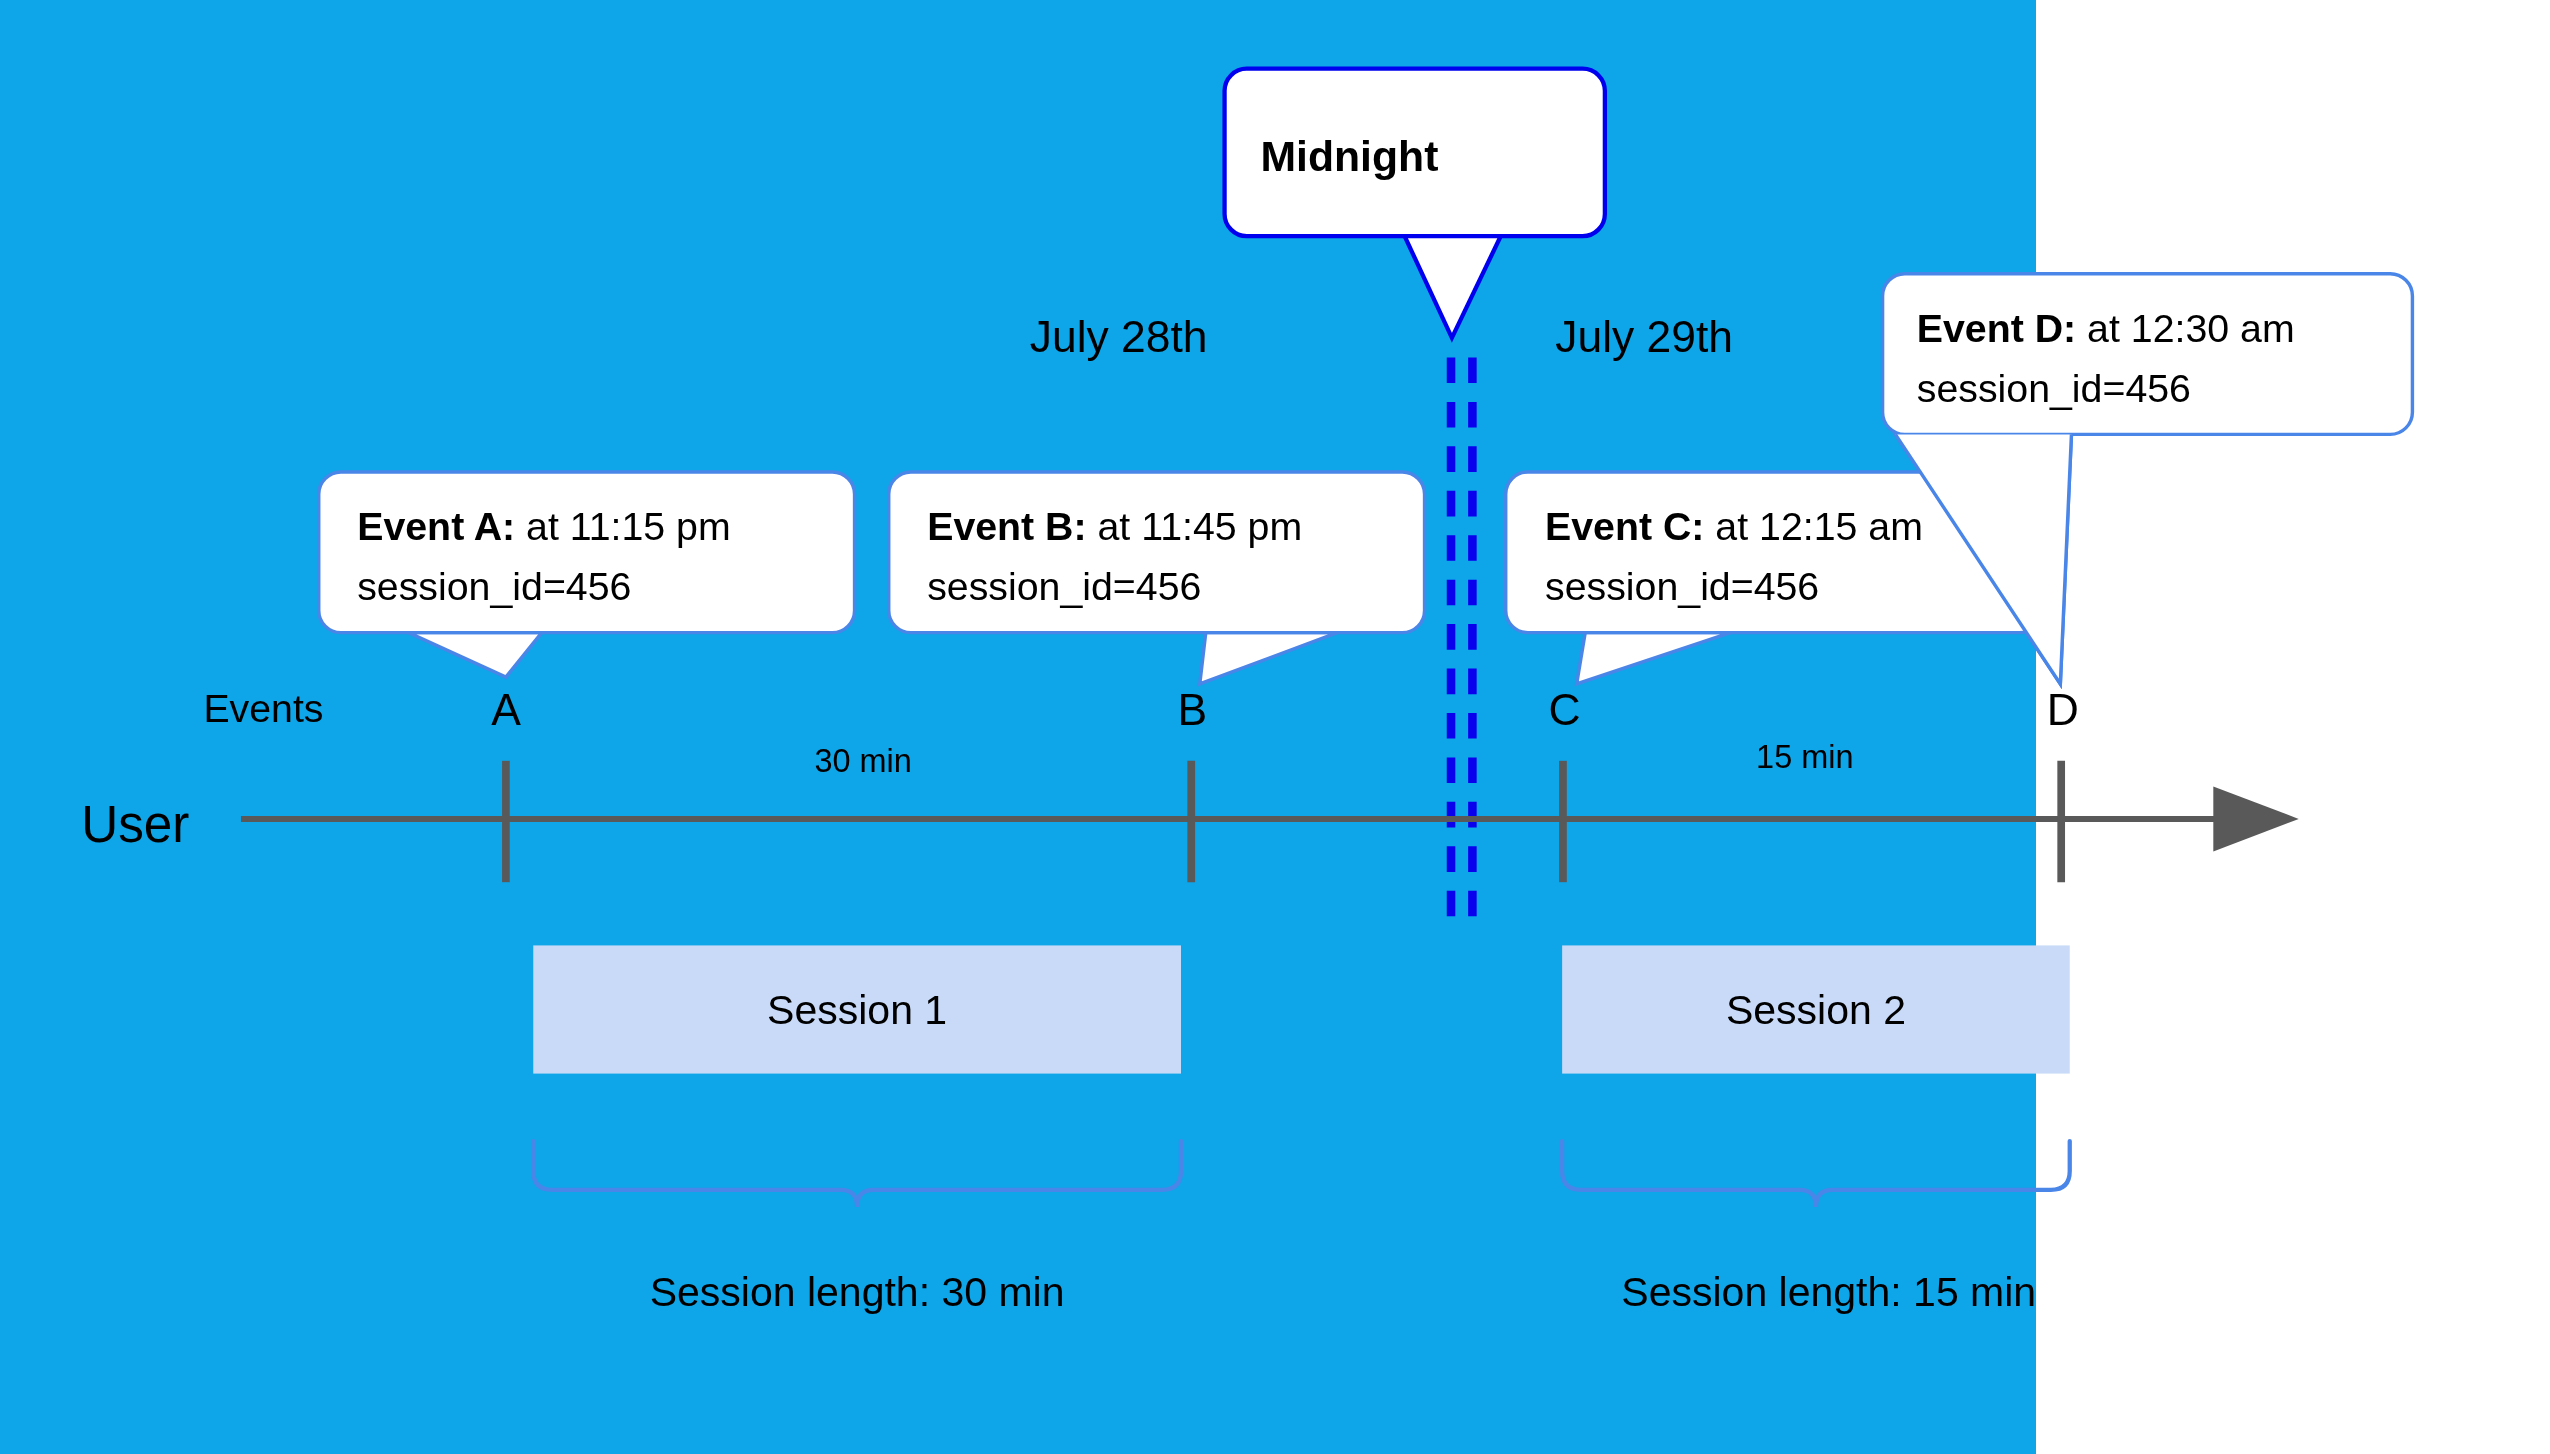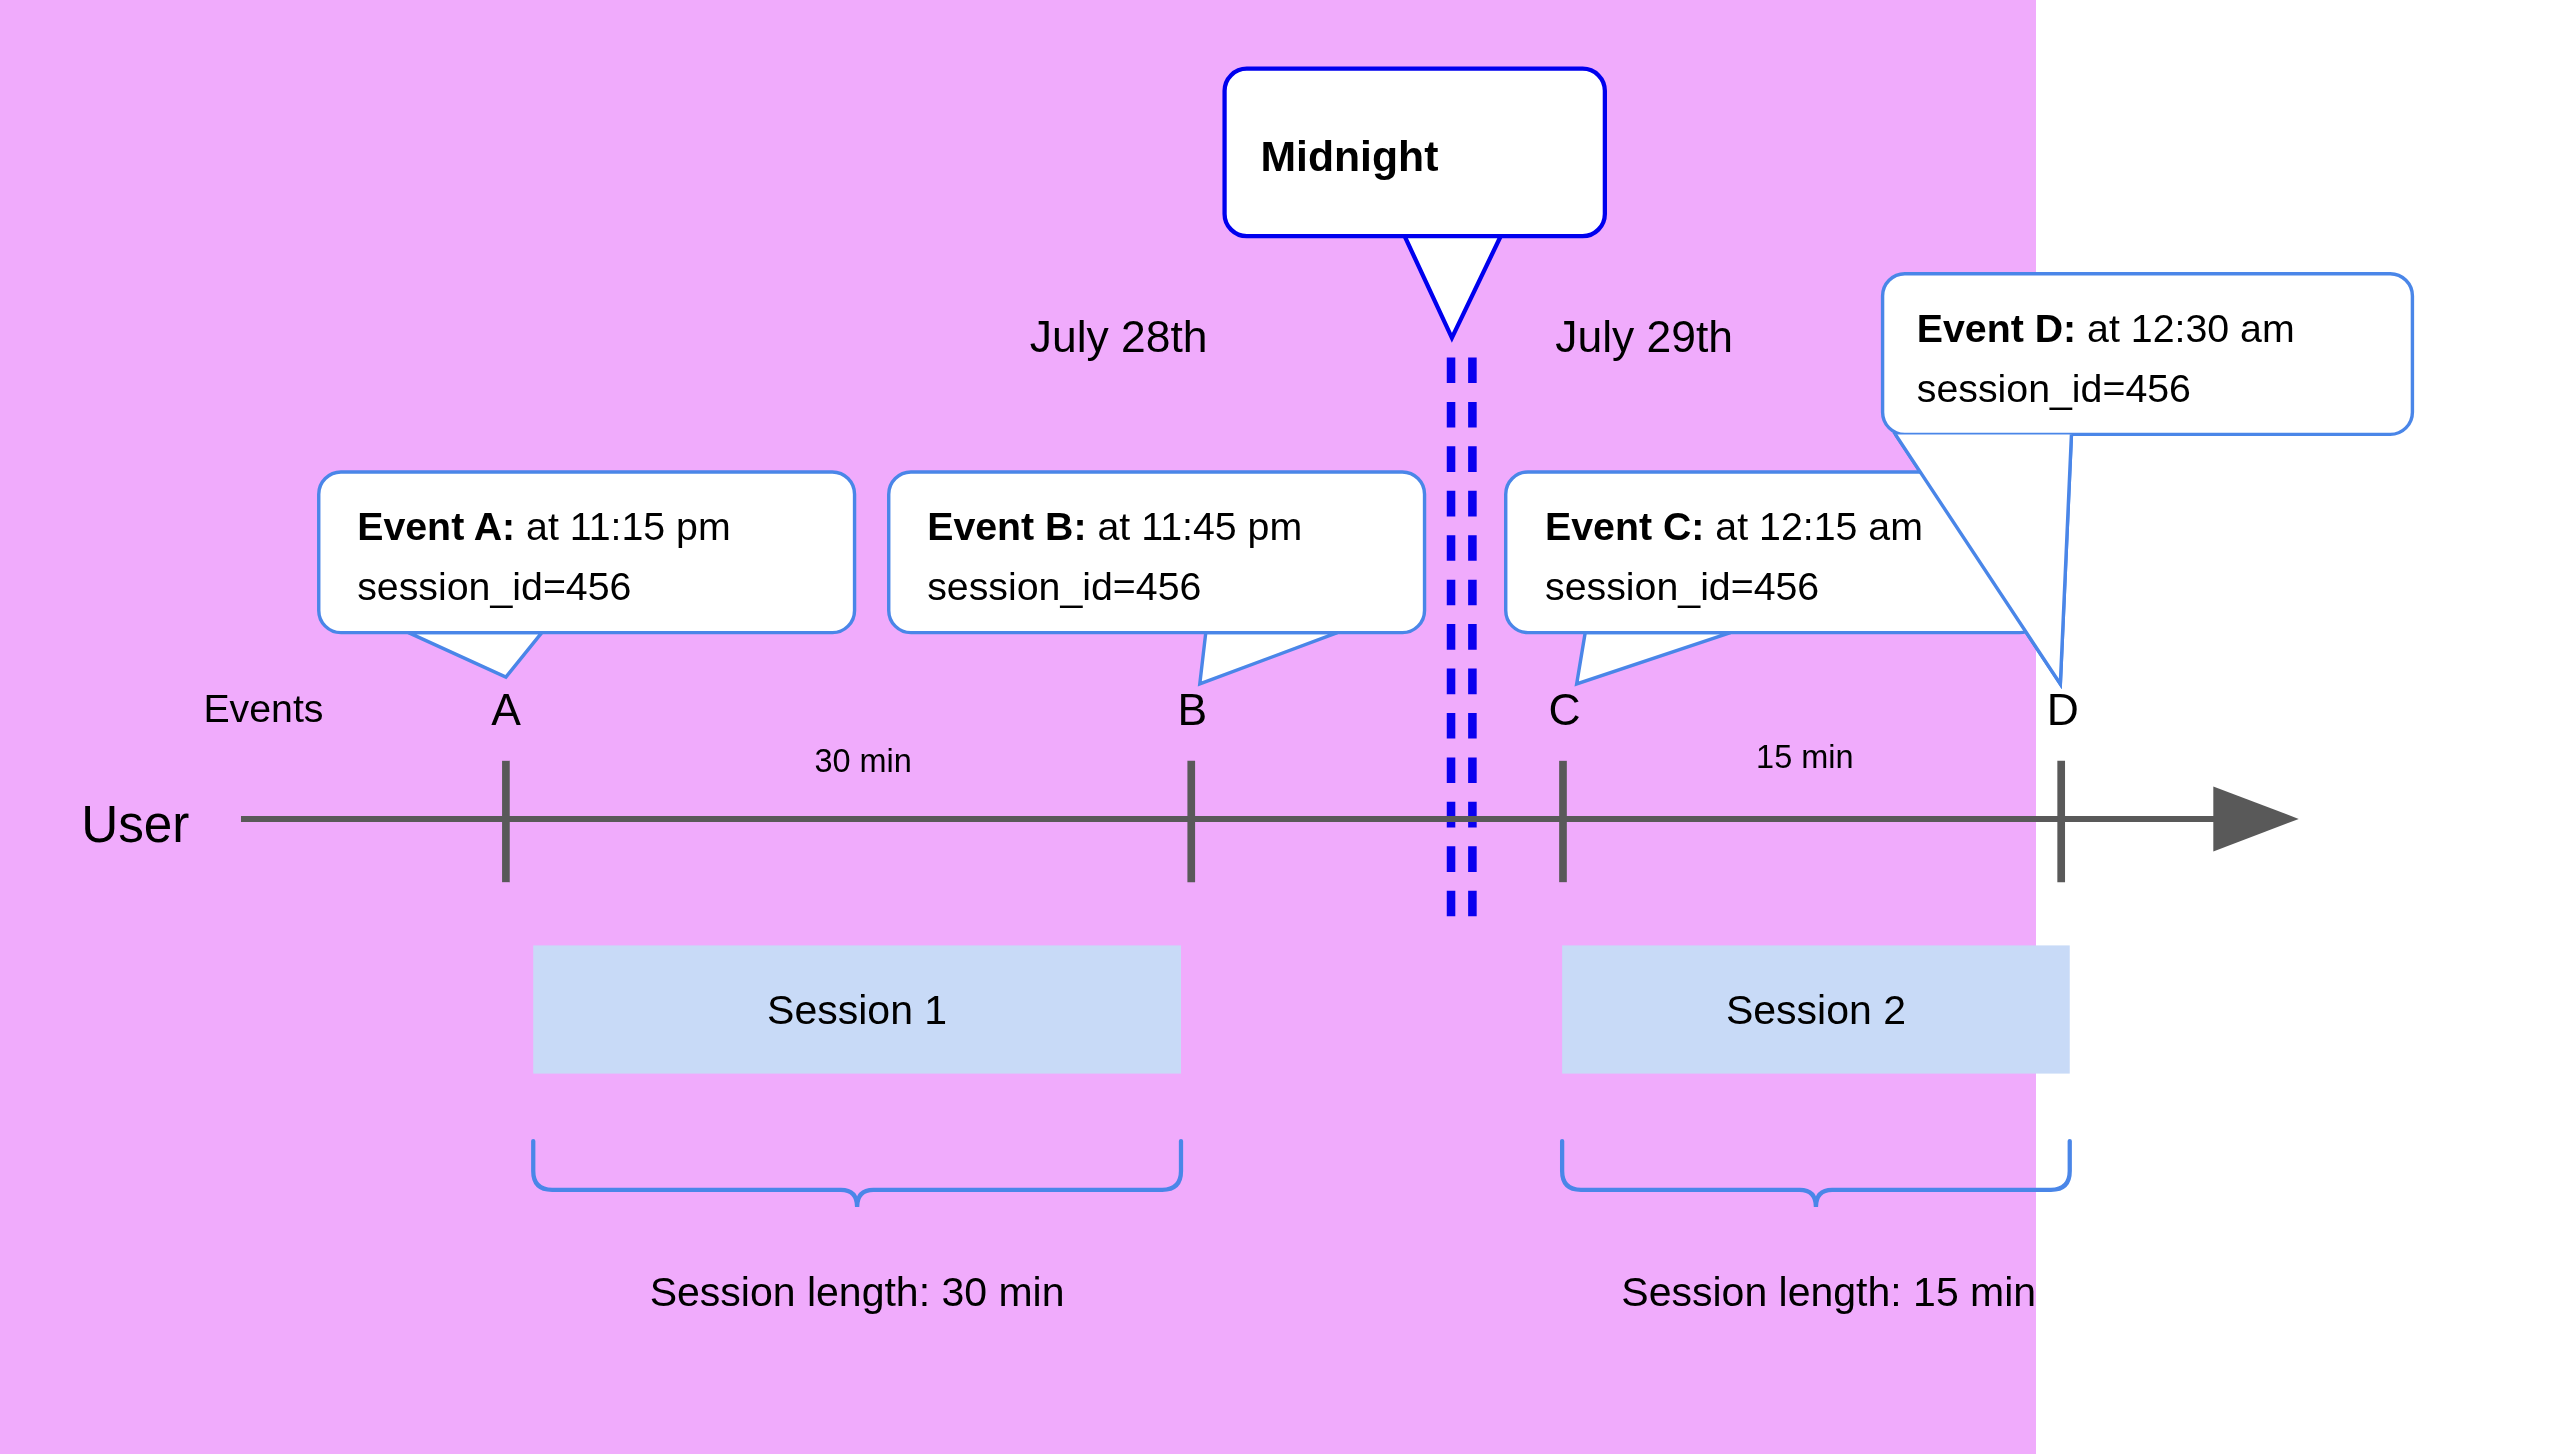--- a/index.html
+++ b/index.html
@@ -10,21 +10,21 @@
   body {
     width: 2550px;
     height: 1455px;
     overflow: hidden;
     font-family: "Liberation Sans", sans-serif;
   }
   #diagram-root {
     position: relative;
     width: 2036px;
     height: 1455px;
-    background: #f0abfc;
+    background: #0ea5e9;
   }
   svg.canvas {
     position: absolute;
     left: 0;
     top: 0;
     width: 2550px;
     height: 1455px;
     display: block;
   }
   .callout-box {

